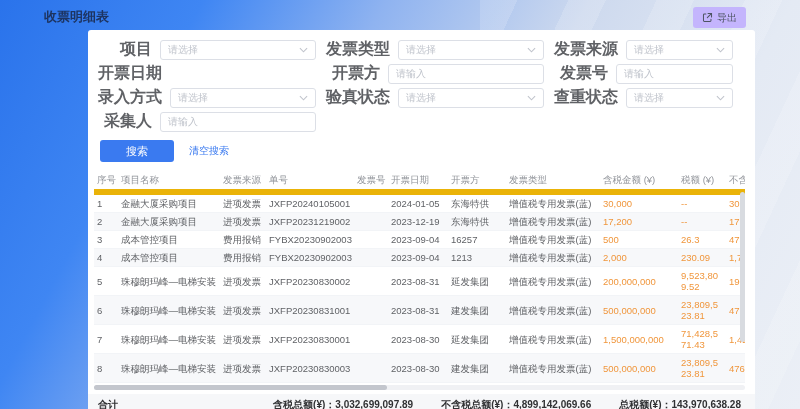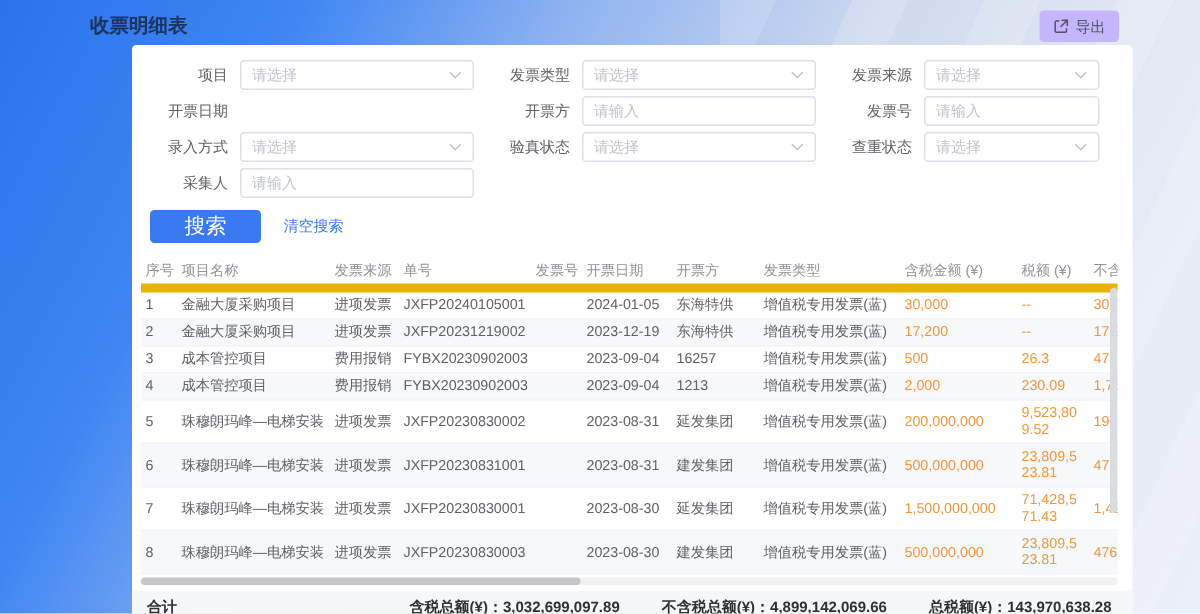--- a/index.html
+++ b/index.html
@@ -4,40 +4,40 @@
 <style>
   * { margin:0; padding:0; box-sizing:border-box; }
   html,body { width:800px; height:409px; overflow:hidden; }
   body {
     font-family:"Liberation Sans","DejaVu Sans",sans-serif;
     background:linear-gradient(118deg,#2a73eb 0%,#3f86f3 20%,#8fb3f0 38%,#cdd9ee 58%,#e4eaf4 78%,#ebeff6 100%);
     position:relative; color:#606266;
   }
   .streaks { position:absolute; right:0; top:0; width:320px; height:409px; pointer-events:none;
     background:repeating-linear-gradient(115deg,rgba(255,255,255,.16) 0 34px,rgba(255,255,255,0) 34px 80px); }
-  .titlebar-title { position:absolute; left:60px; top:8px; font-size:13px; font-weight:700; color:#1d3461; z-index:2; }
+  .titlebar-title { position:absolute; left:44px; top:8px; font-size:13px; font-weight:700; color:#1d3461; z-index:2; }
   .export-btn { position:absolute; right:54px; top:7px; z-index:2; height:21px; padding:0 9px;
     background:#c4b5fd; border:none; border-radius:3px; font-size:10px; color:#4d5462;
     display:flex; align-items:center; gap:4px; cursor:pointer; font-family:inherit; }
   .card { position:absolute; left:88px; top:30px; width:667px; z-index:1;
     background:#fff; border-radius:3px; }
 
   
   .filters { padding:9px 12px 0 10px; display:grid; grid-template-columns:228px 228px 1fr; row-gap:3px; }
   .f-item { display:flex; align-items:center; height:21px; }
-  .f-label { flex:0 0 54px; text-align:right; margin-right:8px; font-size:10px; color:#606266; white-space:nowrap; }
+  .f-label { flex:0 0 54px; text-align:right; margin-right:8px; font-size:16px; color:#606266; white-space:nowrap;font-weight:bold; }
   .f-ctrl { flex:1; height:20px; border:1px solid #dcdfe6; border-radius:3px; background:#fff;
     display:flex; align-items:center; padding:0 7px; font-size:10px; margin-right:10px; cursor:pointer; }
   .ph { color:#c0c4cc; white-space:nowrap; }
   .chev { margin-left:auto; flex:0 0 auto; }
   .datesep { color:#606266; margin:0 14px; font-size:10px; }
   .cal { margin-right:6px; flex:0 0 auto; }
   .btn-row { grid-column:1 / span 3; display:flex; align-items:center; margin:5px 0 8px 2px; }
   .btn-search { width:74px; height:22px; background:#3a7af0; border:none; border-radius:3px;
-    color:#fff; font-size:14px; cursor:pointer; font-family:inherit; }
+    color:#fff; font-size:11px; cursor:pointer; font-family:inherit; }
   .link-clear { color:#3a7af0; font-size:10px; margin-left:15px; cursor:pointer; background:none; border:none; font-family:inherit; }
 
   
   .tbl-wrap { position:relative; margin:2px 10px 0 6px; overflow:hidden; }
   table { table-layout:fixed; width:712px; border-collapse:collapse; font-size:9.5px; }
   th { height:19px; text-align:left; color:#909399; font-weight:400; padding:2px 3px;
     border-bottom:6px solid #eab308; white-space:nowrap; }
   td { padding:3px 3px; color:#606266; border-bottom:1px solid #f2f4f7; white-space:nowrap; line-height:11px; }
   tbody tr:nth-child(even) { background:#f7f8fa; }
   td.amt { color:#f0963c; }

